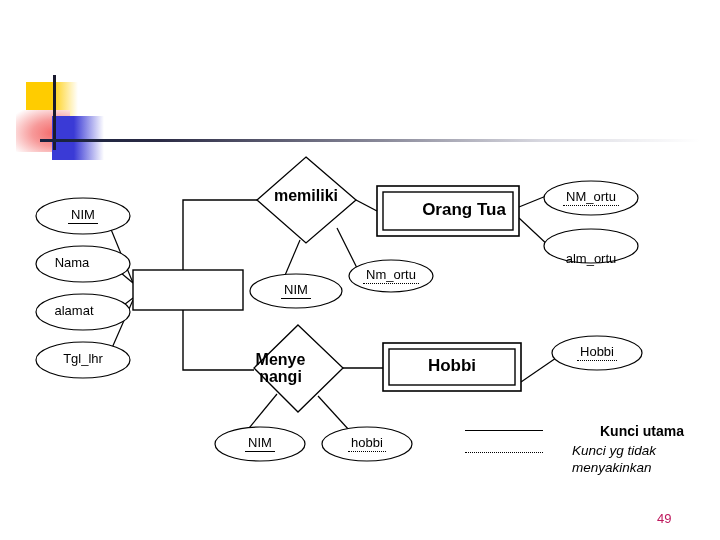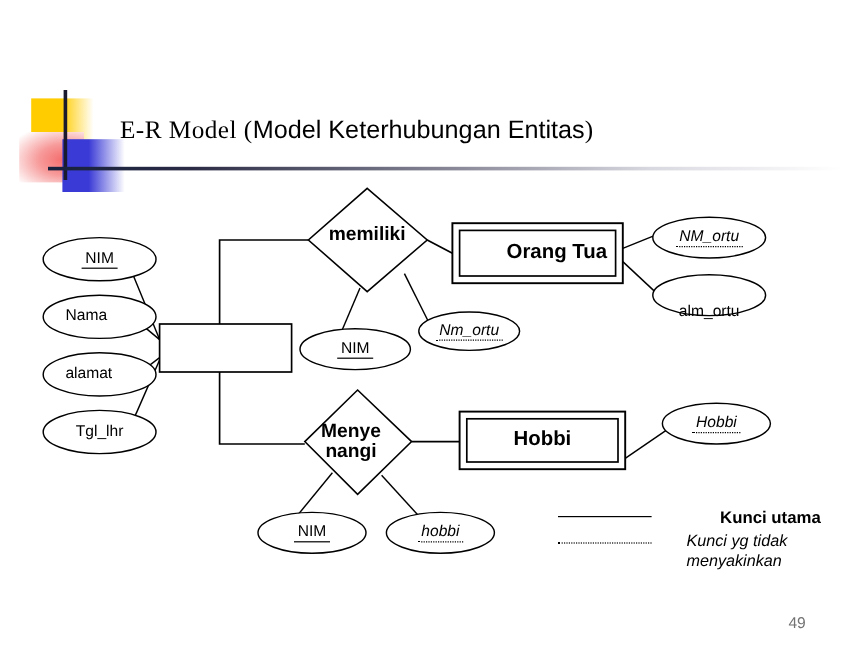--- a/index.html
+++ b/index.html
@@ -96,21 +96,21 @@
   .lbl-rel {
     font-family: "Liberation Sans", sans-serif;
     font-size: 16px;
     font-weight: bold;
   }
   .lbl-attr {
     font-family: "Liberation Sans", sans-serif;
     font-size: 13px;
   }
   .u-solid { border-bottom: 1.5px solid #000; padding: 0 3px 1px 3px; }
-  .u-dotted { border-bottom: 1.5px dotted #000; padding: 0 3px 1px 3px; font-style: italic; }
+  .u-dotted { border-bottom: 1.5px dotted #000; padding: 0 3px 1px 3px; }
   .u-none { padding: 0 3px 1px 3px; }
   .legend-line-solid {
     position: absolute;
     left: 465px; top: 430px;
     width: 78px; height: 0;
     border-top: 1.5px solid #000;
   }
   .legend-line-dotted {
     position: absolute;
     left: 465px; top: 452px;
@@ -135,37 +135,34 @@
     font-style: italic;
     color: #000;
     line-height: 1.25;
     white-space: nowrap;
   }
   .page-num {
     position: absolute;
     left: 657px; top: 511px;
     font-family: "Liberation Sans", sans-serif;
     font-size: 13px;
-    color: #737373;
+    color: #be185d;
   }
 </style>
 </head>
 <body>
 
 <div id="slide">
 
   <div class="deco-yellow"></div>
   <div class="deco-red"></div>
   <div class="deco-blue"></div>
   <div class="deco-vline"></div>
   <div class="deco-hline"></div>
 
-  <div class="title">
-    <span class="serif">E-R Model (</span><span class="sans">Model Keterhubungan Entitas</span><span class="serif">)</span>
-  </div>
 
   <svg id="diagram" viewBox="0 0 720 540">
 
     <line x1="133" y1="283" x2="108" y2="222" stroke-width="1.2"></line>
     <line x1="133" y1="283" x2="115" y2="268" stroke-width="1.2"></line>
     <line x1="133" y1="298" x2="112" y2="314" stroke-width="1.2"></line>
     <line x1="133" y1="300" x2="108" y2="357" stroke-width="1.2"></line>
 
     <polyline points="183,270 183,200 257,200" stroke-width="1.4"></polyline>
 
@@ -209,21 +206,21 @@
 
     <polygon class="shape-stroke" points="306,157 356,200 306,243 257,200" stroke-width="1.3"></polygon>
 
     <polygon class="shape-stroke" points="298,325 343,368 298,412 254,368" stroke-width="1.3"></polygon>
   </svg>
 
   <div class="lbl lbl-entity" style="left:383px; top:201px; width:130px;margin-left:16px;">Orang Tua</div>
   <div class="lbl lbl-entity" style="left:389px; top:357px; width:126px;">Hobbi</div>
 
   <div class="lbl lbl-rel" style="left:257px; top:188px; width:98px;">memiliki</div>
-  <div class="lbl lbl-rel" style="left:248px; top:352px; width:89px;text-align:center;">
+  <div class="lbl lbl-rel" style="left:236px; top:352px; width:89px;text-align:center;">
     <div>Menye</div>
     <div>nangi</div>
   </div>
 
   <div class="lbl lbl-attr" style="left:36px; top:208px; width:94px;">
     <span class="u-solid">NIM</span>
   </div>
   <div class="lbl lbl-attr" style="left:36px; top:256px; width:72px;">
     <span class="u-none">Nama</span>
   </div>

